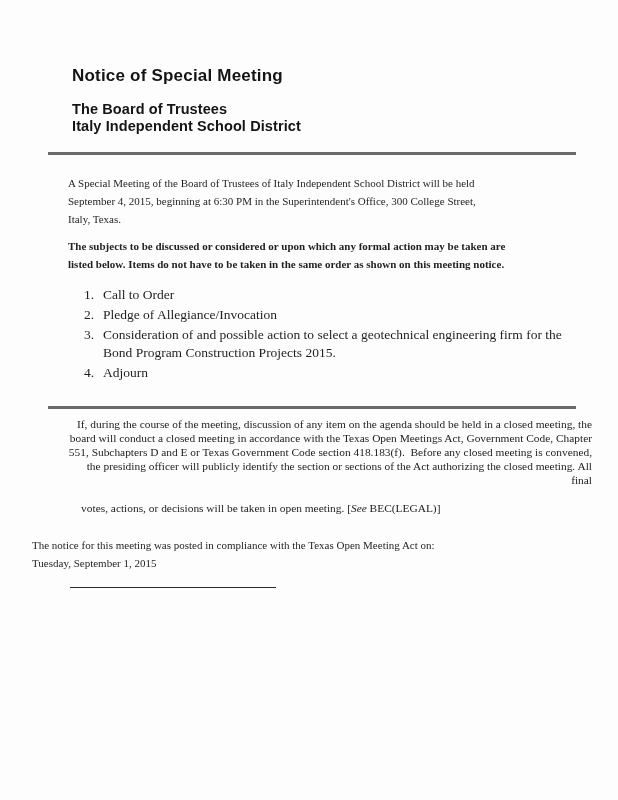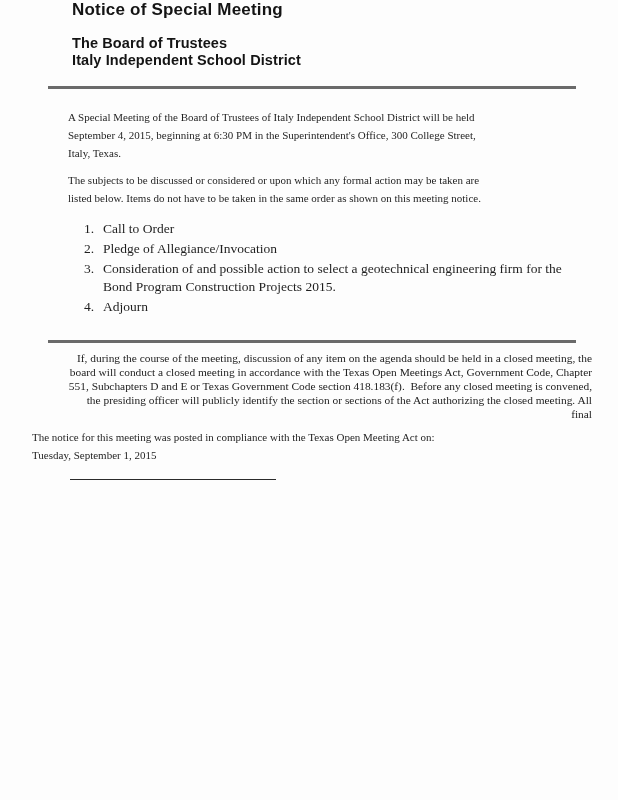--- a/index.html
+++ b/index.html
@@ -7,20 +7,21 @@
     padding: 0;
     background: #ffffff;
   }
   .page {
     position: relative;
     width: 618px;
     height: 800px;
     background: #fdfdfd;
     color: #1f1f1f;
     box-sizing: border-box;
+    padding-top: 66px;
     overflow: hidden;
     font-family: "Liberation Serif", serif;
   }
   .doc-header {
     margin-left: 72px;
     margin-right: 40px;
     font-family: "Liberation Sans", sans-serif;
     font-weight: bold;
     color: #141414;
   }
@@ -45,21 +46,21 @@
   }
   .rule-top { margin-top: 17px; }
   .rule-mid { margin-top: 24px; }
   .body-text {
     font-size: 11px;
     line-height: 18px;
     white-space: pre-line;
     margin: 0 36px 0 68px;
   }
   .intro { margin-top: 19px; }
-  .subjects-note { margin-top: 9px; }
+  .subjects-note { margin-top: 9px; font-weight: bold; }
   .agenda {
     margin: 13px 40px 0 84px;
     font-size: 13.5px;
     line-height: 18px;
   }
   .agenda-item {
     display: flex;
     margin-bottom: 2px;
   }
   .agenda-number {
@@ -138,20 +139,23 @@
     </div>
   </div>
 
   <div class="rule rule-mid"></div>
 
   <div class="fine-print">
     <div class="fine-print-lines">If, during the course of the meeting, discussion of any item on the agenda should be held in a closed meeting, the
 board will conduct a closed meeting in accordance with the Texas Open Meetings Act, Government Code, Chapter
 551, Subchapters D and E or Texas Government Code section 418.183(f).  Before any closed meeting is convened,
 the presiding officer will publicly identify the section or sections of the Act authorizing the closed meeting. All final</div>
+    <div class="fine-print-lastline">
+      <span>votes, actions, or decisions will be taken in open meeting. [</span><span class="citation-italic">See</span><span> BEC(LEGAL)]</span>
+    </div>
   </div>
 
   <p class="body-text posted-note">The notice for this meeting was posted in compliance with the Texas Open Meeting Act on:
 Tuesday, September 1, 2015</p>
 
   <div class="signature-line"></div>
 
 </div>
 
 </body></html>

